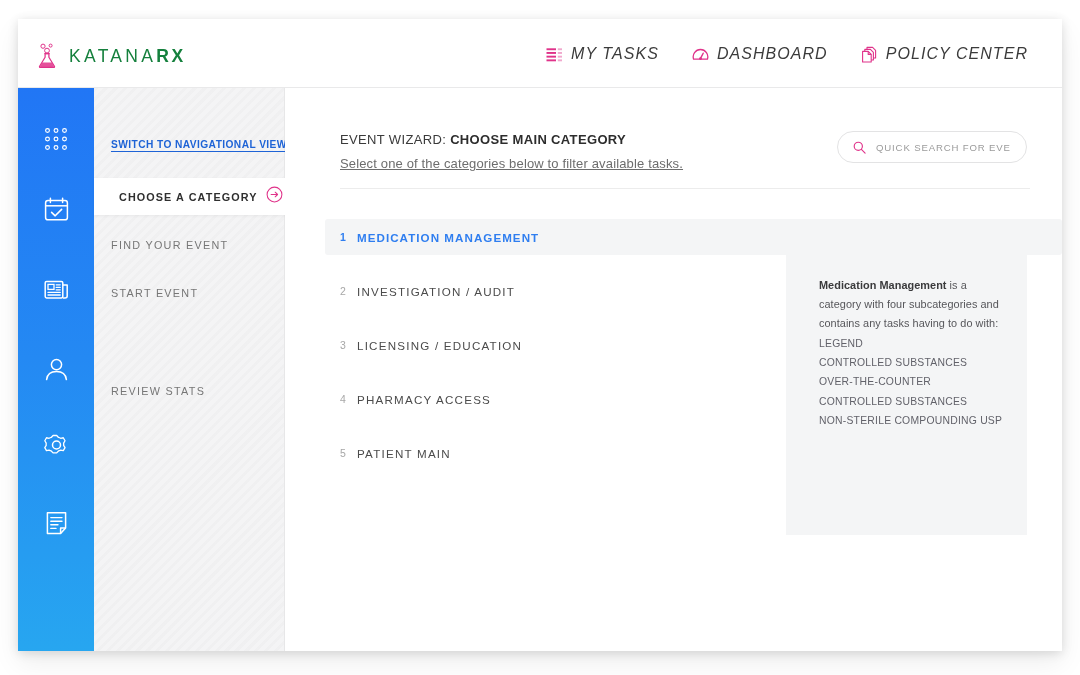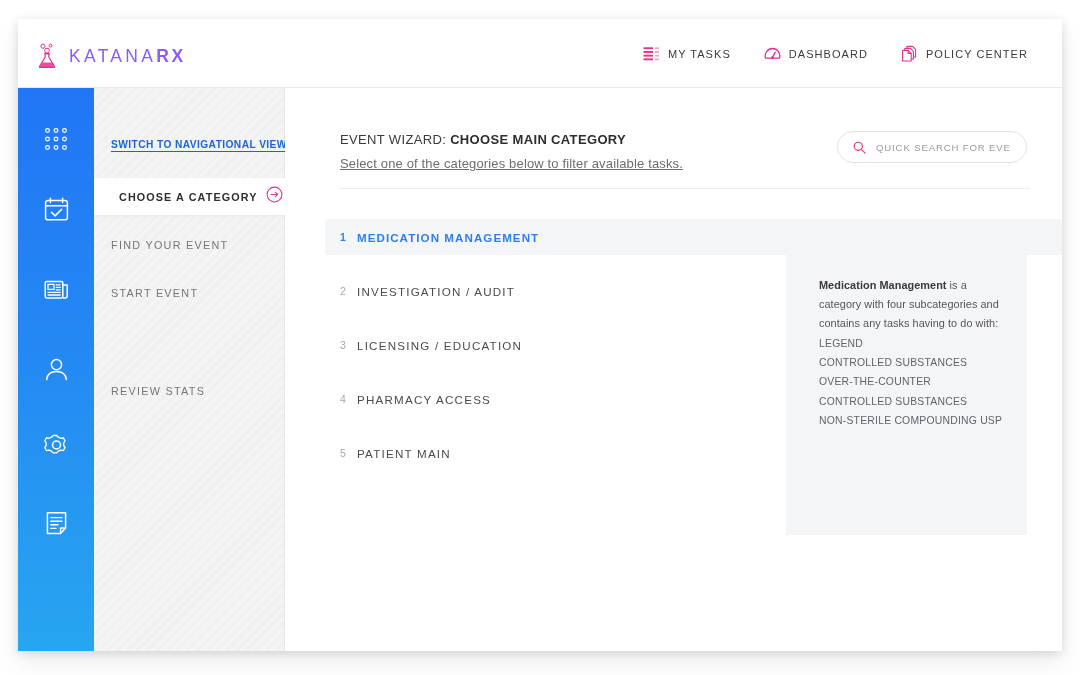--- a/index.html
+++ b/index.html
@@ -35,41 +35,42 @@
 
   #brand {
     position: absolute;
     left: 18px; top: 24px;
     display: flex; align-items: center; gap: 11px;
   }
   #flask-icon { width: 22px; height: 26px; display: block; }
   #brand-text {
     font-size: 17.5px;
     letter-spacing: 3.3px;
-    color: #8b5cf6;
+    color: #15803d;
     font-weight: 400;
     white-space: nowrap;
   }
   #brand-text .rx { font-weight: 700; letter-spacing: 2.6px; }
 
   #topnav {
     position: absolute;
     right: 34px; top: 26px;
     display: flex; align-items: center; gap: 33px;
   }
   .topnav-item {
     display: flex; align-items: center; gap: 8px;
     cursor: pointer;
   }
   .topnav-item .ico { width: 17px; height: 17px; display:block; flex: 0 0 auto; }
   .topnav-item .lbl {
-    font-size: 11px;
+    font-size: 16px;
     letter-spacing: 1.05px;
     color: #3b3b3b;
     white-space: nowrap;
+    font-style: italic;
   }
 
   
   #rail {
     position: absolute;
     left: 0; top: 69px;
     width: 76px; height: 563px;
     background: linear-gradient(180deg, #2176f5 0%, #2489f3 48%, #27a6f0 100%);
   }
   .rail-item {

